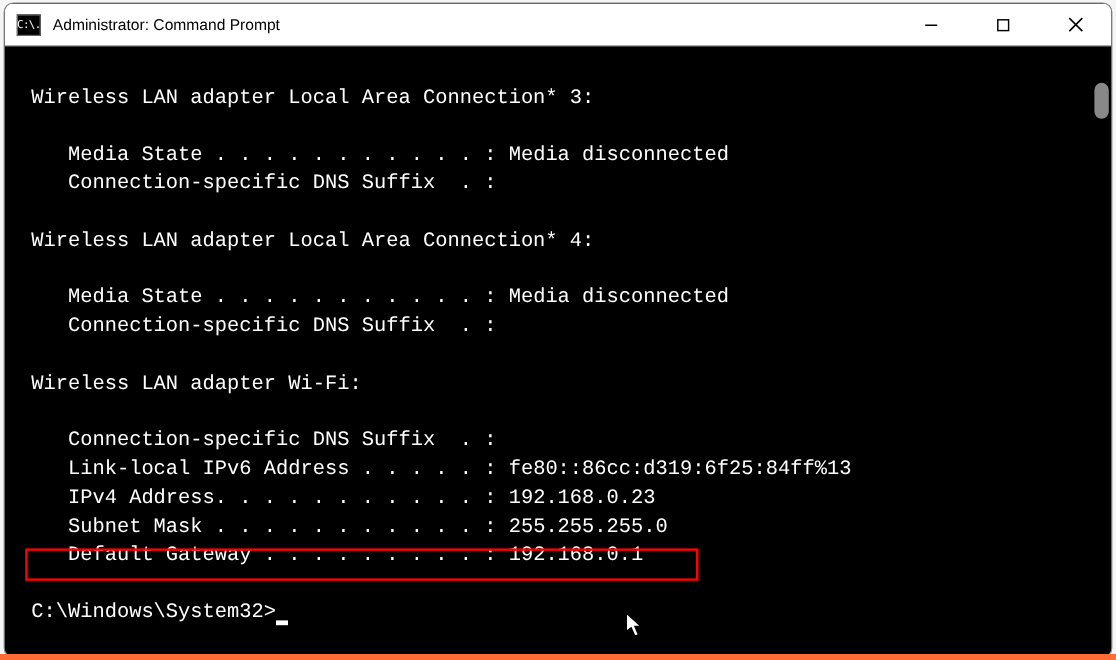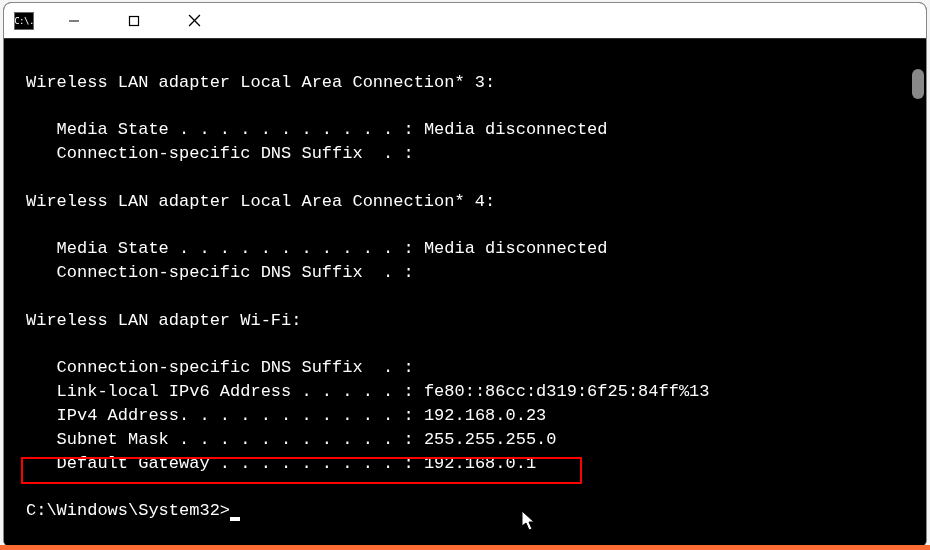--- a/index.html
+++ b/index.html
@@ -136,20 +136,21 @@
       height: 5px;
       background: #ff6b35;
     }
   </style>
 </head>
 <body>
 
 <div class="window">
   <div class="titlebar">
     <div class="app-icon">C:\.</div>
+    <div class="title-text">Administrator: Command Prompt</div>
     <div class="window-controls">
       <div class="ctrl-btn">
         <svg width="12" height="12" viewBox="0 0 12 12">
             <line x1="1" y1="6" x2="11" y2="6"></line>
           </svg>
       </div>
       <div class="ctrl-btn">
         <svg width="12" height="12" viewBox="0 0 12 12">
             <rect x="1.5" y="1.5" width="9" height="9"></rect>
           </svg>

